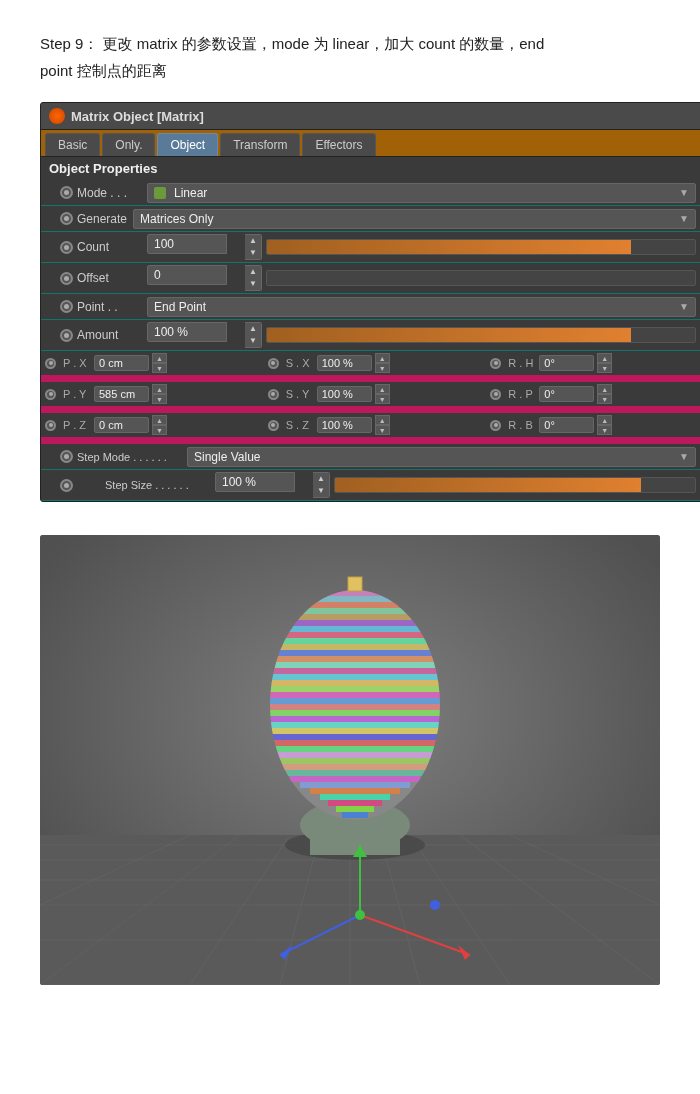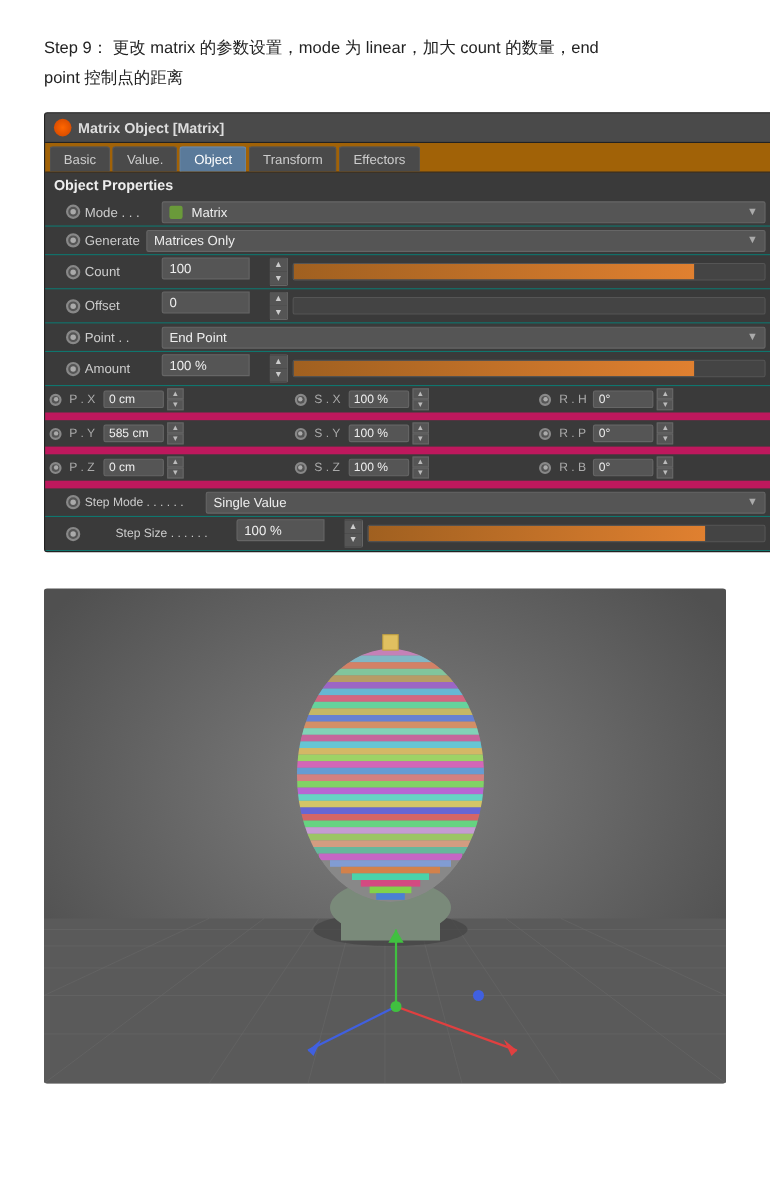--- a/index.html
+++ b/index.html
@@ -314,39 +314,39 @@
     
     <div class="c4d-panel">
 
       <div class="c4d-title-bar">
         <div class="c4d-title-icon"></div>
         <span class="c4d-title-text">Matrix Object [Matrix]</span>
       </div>
 
       <div class="c4d-tabs">
         <div class="c4d-tab">Basic</div>
-        <div class="c4d-tab">Value.</div>
+        <div class="c4d-tab">Only.</div>
         <div class="c4d-tab active">Object</div>
         <div class="c4d-tab">Transform</div>
         <div class="c4d-tab">Effectors</div>
       </div>
 
       <div class="c4d-section-header">
         <span>Object Properties</span>
       </div>
 
       <div class="c4d-row">
         <div class="c4d-radio">
             <div class="c4d-radio-inner"></div>
           </div>
         <span class="c4d-label">Mode . . .</span>
         <div class="c4d-dropdown">
           <div style="display:flex;align-items:center;gap:4px;">
             <div class="c4d-dropdown-icon"></div>
-            <span>Matrix</span>
+            <span>Linear</span>
           </div>
           <span class="c4d-dropdown-arrow">▼</span>
         </div>
       </div>
 
       <div class="c4d-row">
         <div class="c4d-radio">
             <div class="c4d-radio-inner"></div>
           </div>
         <span class="generate-label">Generate</span>

